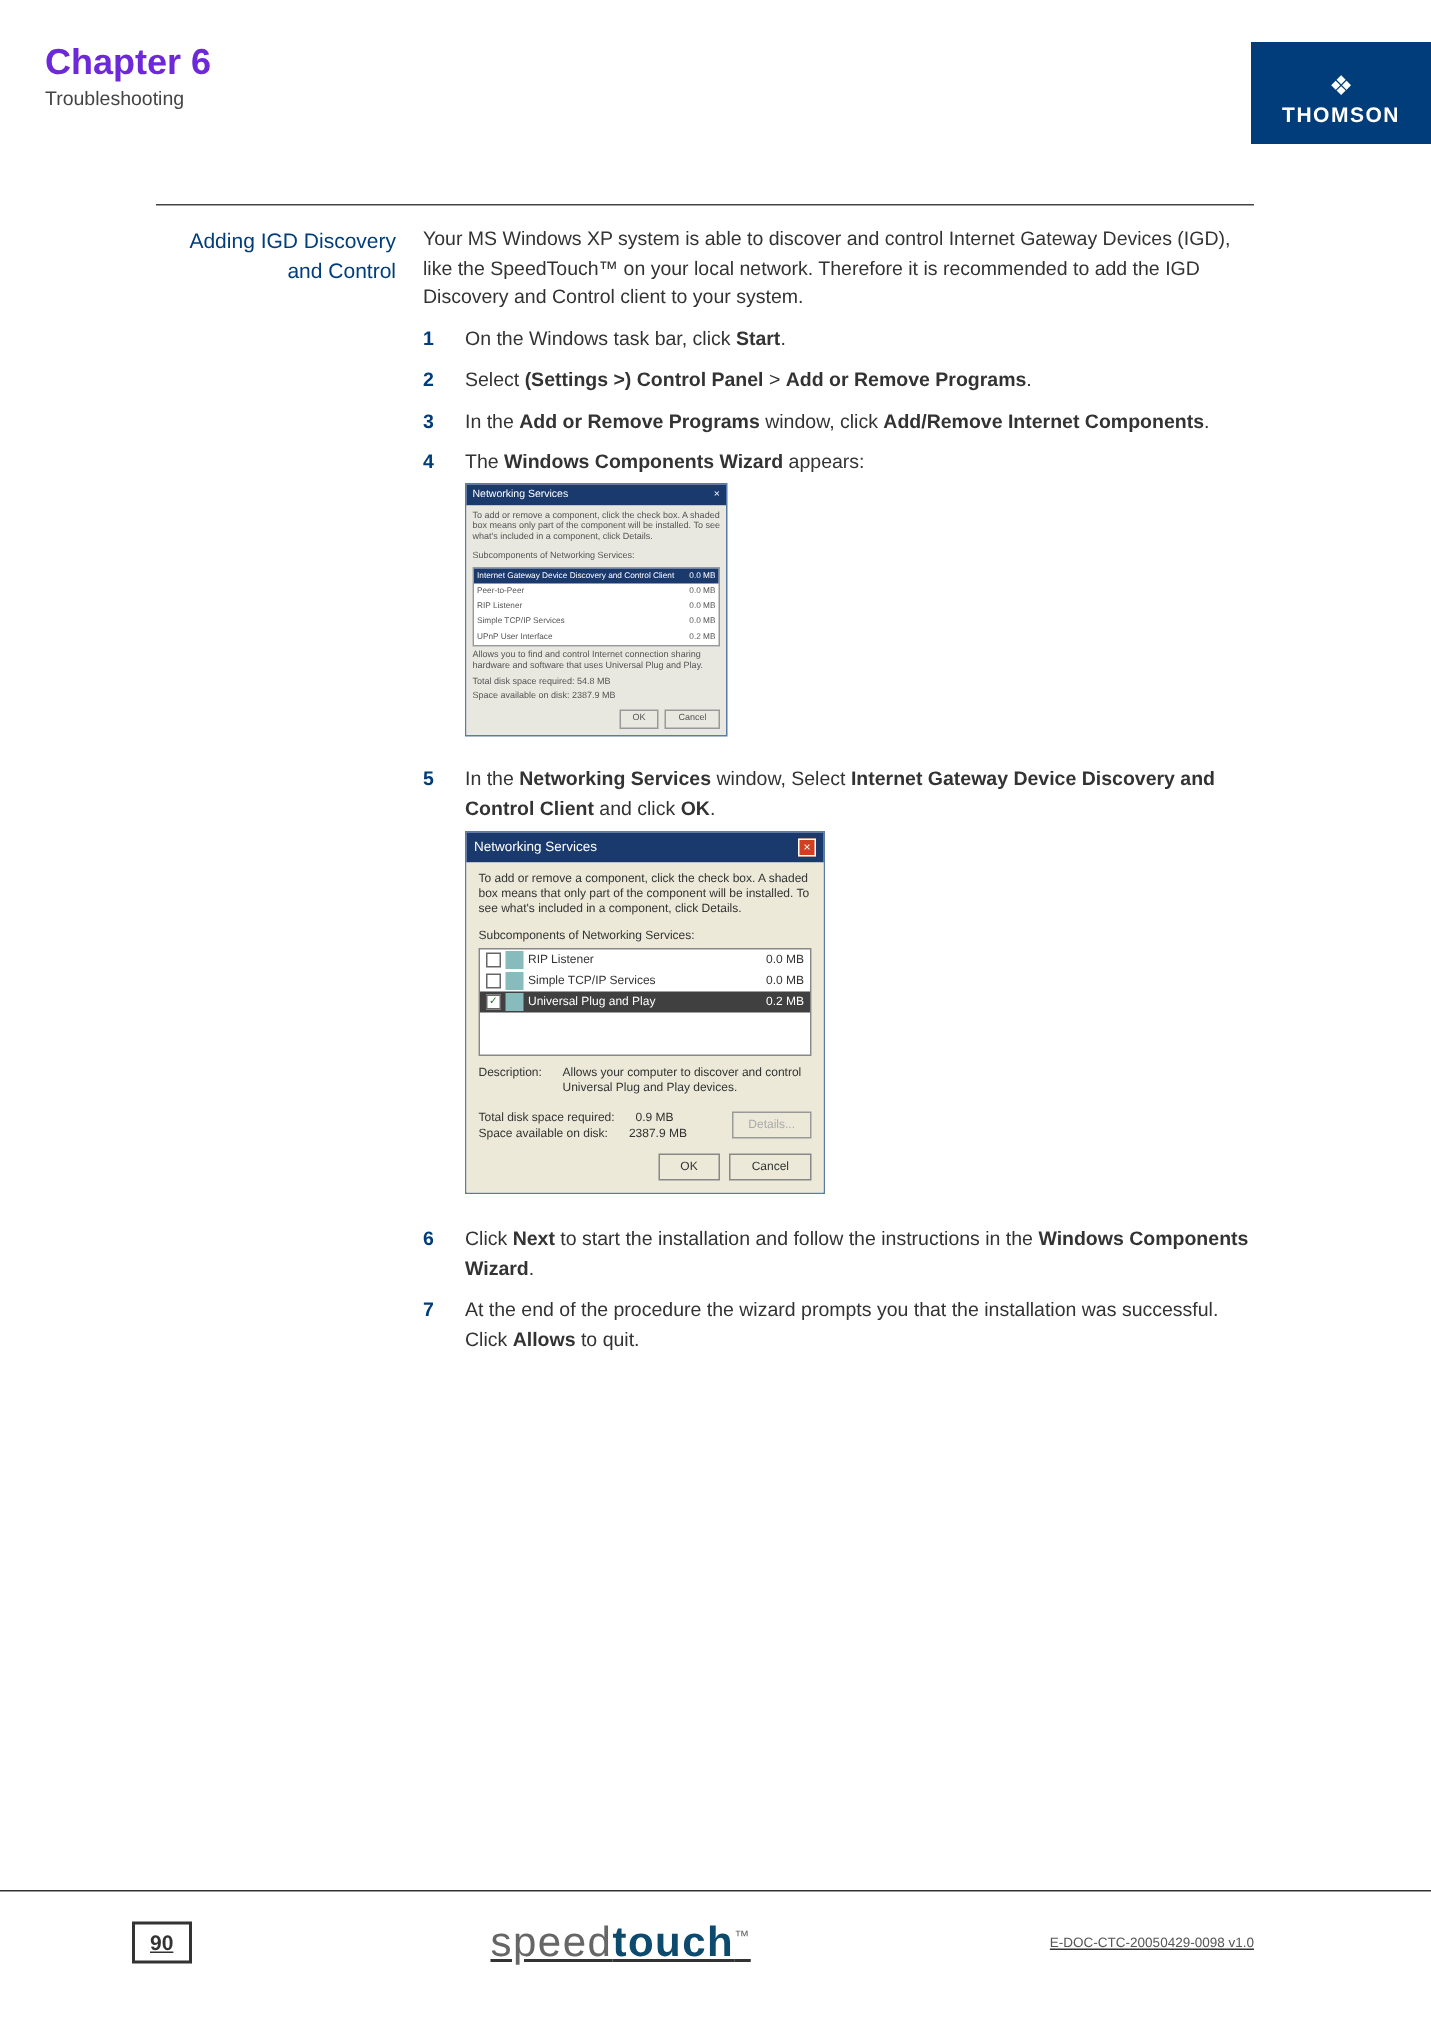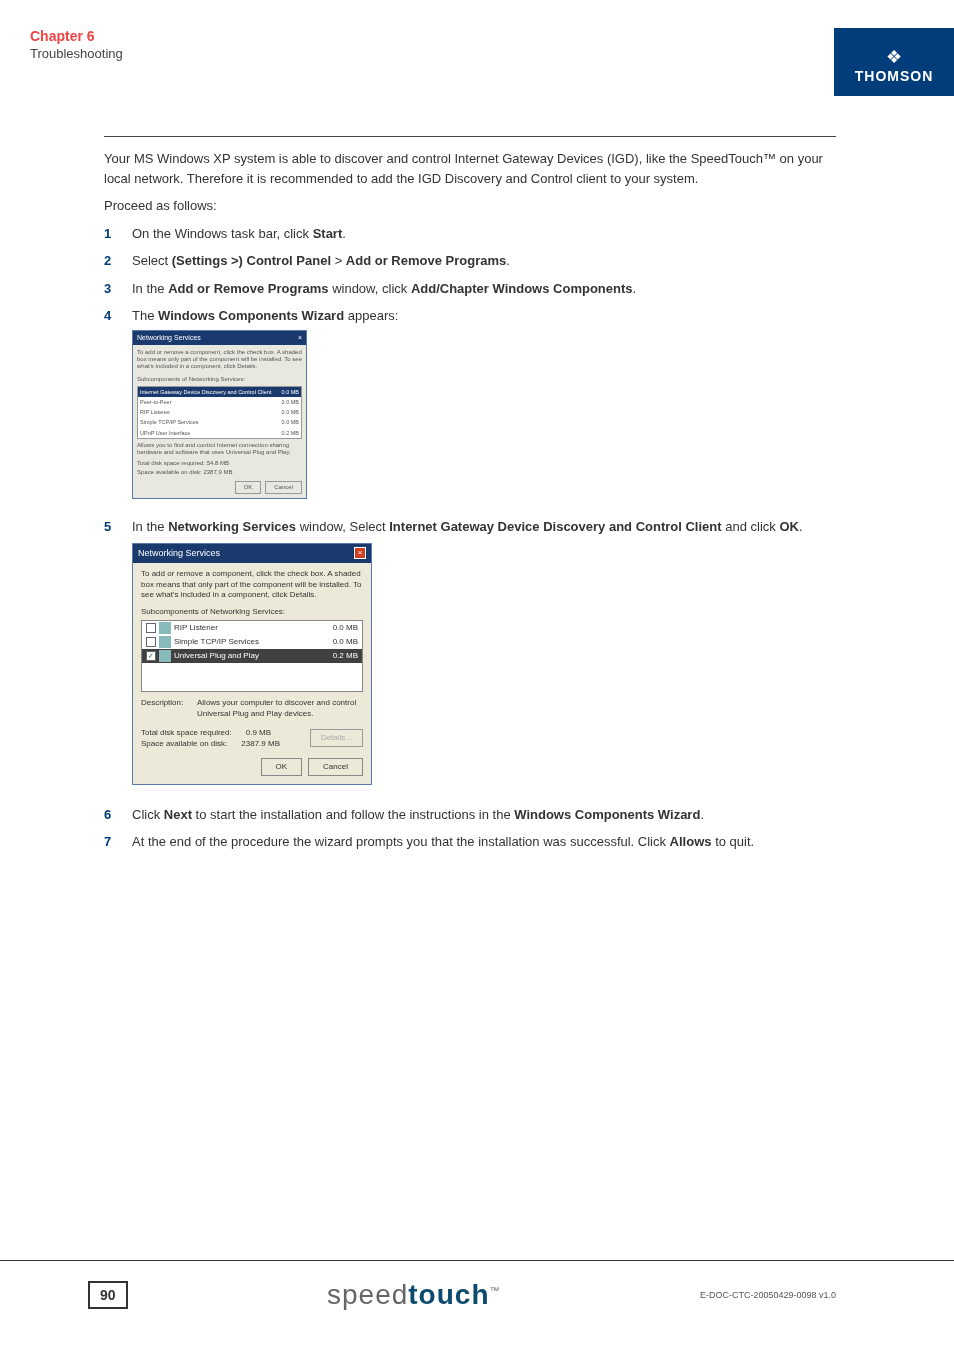--- a/index.html
+++ b/index.html
@@ -12,21 +12,21 @@
     font-size: 13px;
     color: #333;
   }
   .header-bar {
     display: flex;
     justify-content: space-between;
     align-items: flex-start;
     padding: 28px 0 0 0;
   }
   .chapter-block { padding-left: 30px; }
-  .chapter-title { color: #ef4444; font-size: 14px; font-weight: bold; }
+  .chapter-title { color: #6d28d9; font-size: 24px; font-weight: bold; }
   .chapter-sub { color: #444; font-size: 13px; margin-top: 2px; }
   .brand-block {
     background: #003d7a;
     color: #fff;
     padding: 18px 14px 12px 14px;
     min-width: 120px;
     text-align: center;
   }
   .brand-icon { font-size: 18px; }
   .brand-text { font-size: 14px; font-weight: bold; letter-spacing: 1px; }
@@ -156,20 +156,21 @@
     position:absolute;
     bottom:40px;
     left:0;
     right:0;
     display:flex;
     align-items:center;
     justify-content:space-between;
     padding:0 118px 0 88px;
     border-top:1px solid #333;
     padding-top:18px;
+    text-decoration:underline;
   }
   .pagebox {
     border:2px solid #333;
     padding:4px 10px;
     font-weight:bold;
     font-size:14px;
   }
   .footer-brand {
     font-size:28px;
     color:#666;
@@ -191,41 +192,41 @@
   <div class="brand-block">
     <div class="brand-icon">❖</div>
     <div class="brand-text">THOMSON</div>
   </div>
 </div>
 
 <div class="content">
   <div class="rule"></div>
 
   <div class="section-row">
+    <div class="side-heading">Adding IGD Discovery and Control</div>
     <div class="body-col">
       <p>Your MS Windows XP system is able to discover and control Internet Gateway Devices (IGD), like the SpeedTouch™ on your local network. Therefore it is recommended to add the IGD Discovery and Control client to your system.</p>
-      <p>Proceed as follows:</p>
 
       <ol>
         <li>
           <span class="num">1</span>
           <span class="li-body">
             <span>On the Windows task bar, click </span><span class="b">Start</span><span>.</span>
           </span>
         </li>
         <li>
           <span class="num">2</span>
           <span class="li-body">
             <span>Select </span><span class="b">(Settings &gt;) Control Panel</span><span class="addorremove-gt"> &gt; </span><span class="b">Add or Remove Programs</span><span>.</span>
           </span>
         </li>
         <li>
           <span class="num">3</span>
           <span class="li-body">
-            <span>In the </span><span class="b">Add or Remove Programs</span><span> window, click </span><span class="b">Add/Chapter Windows Components</span><span>.</span>
+            <span>In the </span><span class="b">Add or Remove Programs</span><span> window, click </span><span class="b">Add/Remove Internet Components</span><span>.</span>
           </span>
         </li>
         <li>
           <span class="num">4</span>
           <span class="li-body">
             <span>The </span><span class="b">Windows Components Wizard</span><span> appears:</span>
 
             <div class="screenshot1">
               <div class="ss-title">
                 <span>Networking Services</span>

